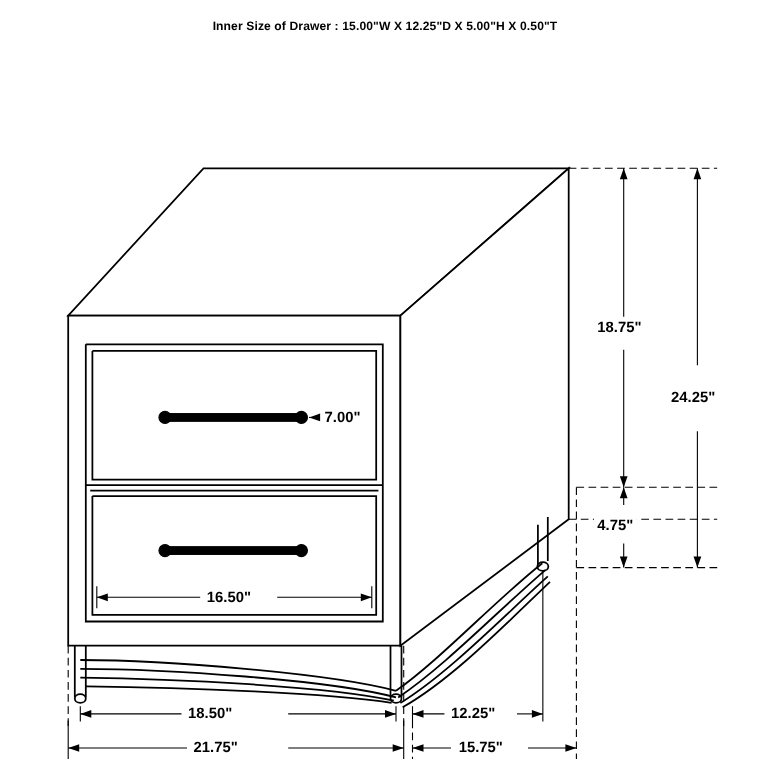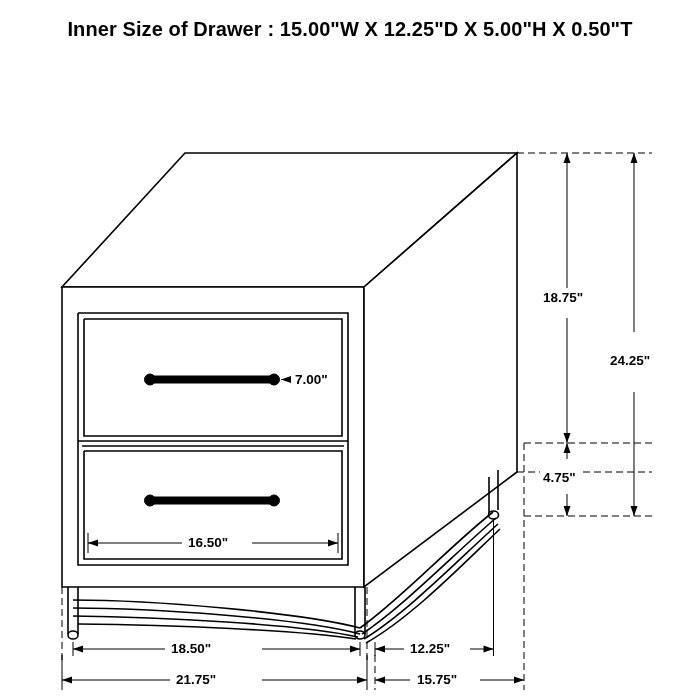--- a/index.html
+++ b/index.html
@@ -15,21 +15,21 @@
     position: relative;
     overflow: hidden;
   }
 
   .title {
     position: absolute;
     top: 18px;
     left: 0;
     width: 700px;
     text-align: center;
-    font-size: 20px;
+    font-size: 11px;
     font-weight: bold;
     letter-spacing: 0.1px;
     color: #000;
   }
 
   .canvas {
     position: absolute;
     inset: 0;
     width: 700px;
     height: 700px;

